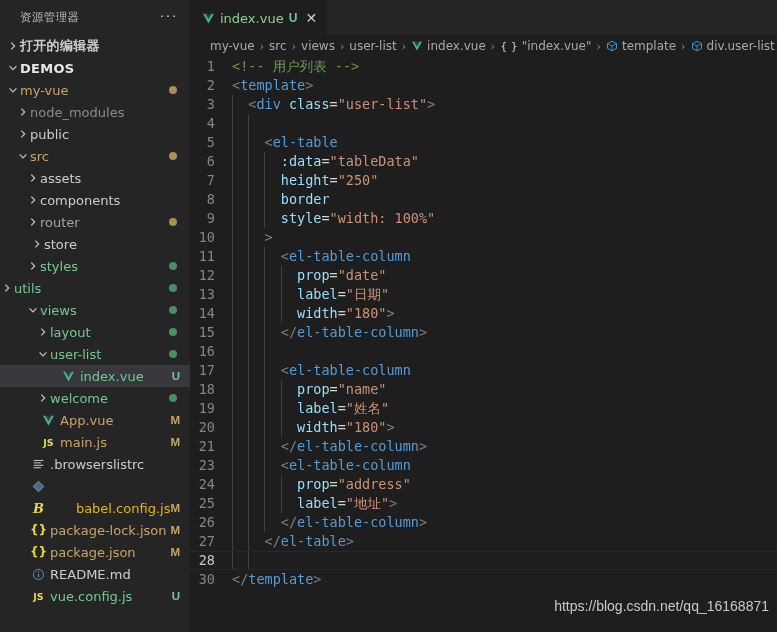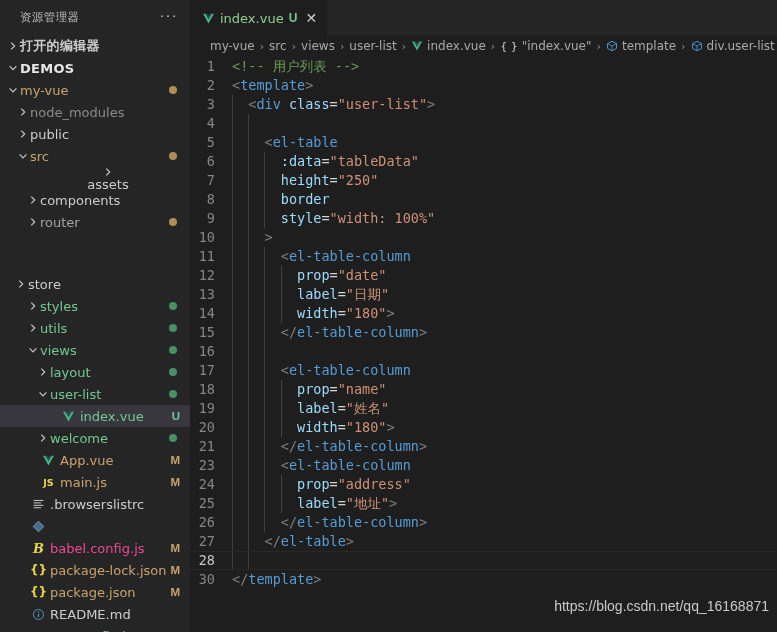--- a/index.html
+++ b/index.html
@@ -314,21 +314,21 @@
         </div>
         <div class="row" style="padding-left: 16px;">
           <span class="chev">
             <svg width="10" height="10" viewBox="0 0 10 10">
               <path d="M1.6 3.4 L5 6.8 L8.4 3.4" fill="none" stroke="#c5c5c5" stroke-width="1.2"></path>
             </svg>
           </span>
           <span class="label" style="color: rgb(200, 164, 106);">src</span>
           <span class="dot" style="background: rgb(176, 141, 87);"></span>
         </div>
-        <div class="row" style="padding-left: 26px; flex-direction: column;">
+        <div class="row" style="padding-left: 26px;">
           <span class="chev">
             <svg width="10" height="10" viewBox="0 0 10 10">
               <path d="M3.3 1.6 L6.7 5 L3.3 8.4" fill="none" stroke="#c5c5c5" stroke-width="1.2"></path>
             </svg>
           </span>
           <span class="label" style="color: rgb(204, 204, 204);">assets</span>
         </div>
         <div class="row" style="padding-left: 26px;">
           <span class="chev">
             <svg width="10" height="10" viewBox="0 0 10 10">
@@ -339,38 +339,38 @@
         </div>
         <div class="row" style="padding-left: 26px;">
           <span class="chev">
             <svg width="10" height="10" viewBox="0 0 10 10">
               <path d="M3.3 1.6 L6.7 5 L3.3 8.4" fill="none" stroke="#c5c5c5" stroke-width="1.2"></path>
             </svg>
           </span>
           <span class="label" style="color: #a3a3a3;">router</span>
           <span class="dot" style="background: rgb(176, 141, 87);"></span>
         </div>
-        <div class="row" style="padding-left: 14px; margin-top: 40px;">
+        <div class="row" style="padding-left: 30px;">
           <span class="chev">
             <svg width="10" height="10" viewBox="0 0 10 10">
               <path d="M3.3 1.6 L6.7 5 L3.3 8.4" fill="none" stroke="#c5c5c5" stroke-width="1.2"></path>
             </svg>
           </span>
           <span class="label" style="color: rgb(204, 204, 204);">store</span>
         </div>
         <div class="row" style="padding-left: 26px;">
           <span class="chev">
             <svg width="10" height="10" viewBox="0 0 10 10">
               <path d="M3.3 1.6 L6.7 5 L3.3 8.4" fill="none" stroke="#c5c5c5" stroke-width="1.2"></path>
             </svg>
           </span>
           <span class="label" style="color: rgb(115, 201, 145);">styles</span>
           <span class="dot" style="background: rgb(74, 143, 98);"></span>
         </div>
-        <div class="row" style="padding-left: 26px;">
+        <div class="row" style="">
           <span class="chev">
             <svg width="10" height="10" viewBox="0 0 10 10">
               <path d="M3.3 1.6 L6.7 5 L3.3 8.4" fill="none" stroke="#c5c5c5" stroke-width="1.2"></path>
             </svg>
           </span>
           <span class="label" style="color: rgb(115, 201, 145);">utils</span>
           <span class="dot" style="background: rgb(74, 143, 98);"></span>
         </div>
         <div class="row" style="padding-left: 26px;">
           <span class="chev">
@@ -452,21 +452,21 @@
           <span class="chev"></span>
           <span class="ficon">
             <svg width="13" height="13" viewBox="0 0 16 16">
               <path d="M8 1.5 14.5 8 8 14.5 1.5 8Z" fill="#4a6a8a" stroke="#7fa8cf" stroke-width="1"></path>
             </svg>
           </span>
         </div>
         <div class="row" style="padding-left: 16px;">
           <span class="chev"></span>
           <span class="ficon" style="color: rgb(232, 212, 77); font-style: italic; font-size: 13px; font-family: &quot;DejaVu Serif&quot;, serif;">B</span>
-          <span class="label" style="color: #ec4899;">babel.config.js</span>
+          <span class="label" style="color: #eab308; text-align: right;">babel.config.js</span>
           <span class="badge" style="color: rgb(200, 164, 106);">M</span>
         </div>
         <div class="row" style="padding-left: 16px;">
           <span class="chev"></span>
           <span class="ficon" style="color: rgb(232, 212, 77); font-size: 12px;">{}</span>
           <span class="label" style="color: rgb(200, 164, 106);">package-lock.json</span>
           <span class="badge" style="color: rgb(200, 164, 106);">M</span>
         </div>
         <div class="row" style="padding-left: 16px;">
           <span class="chev"></span>

